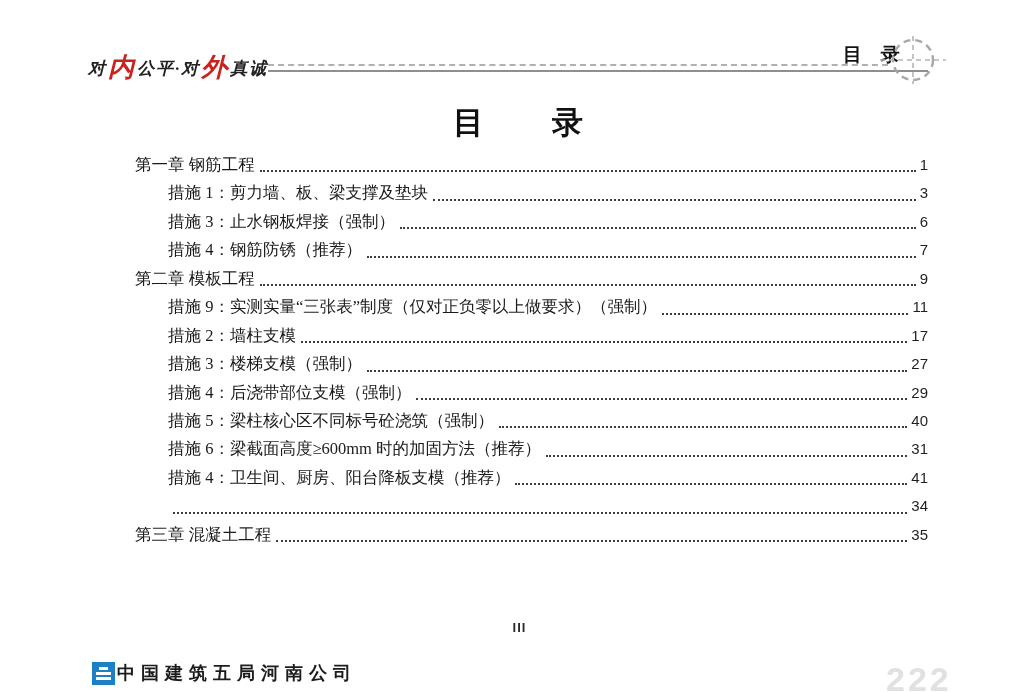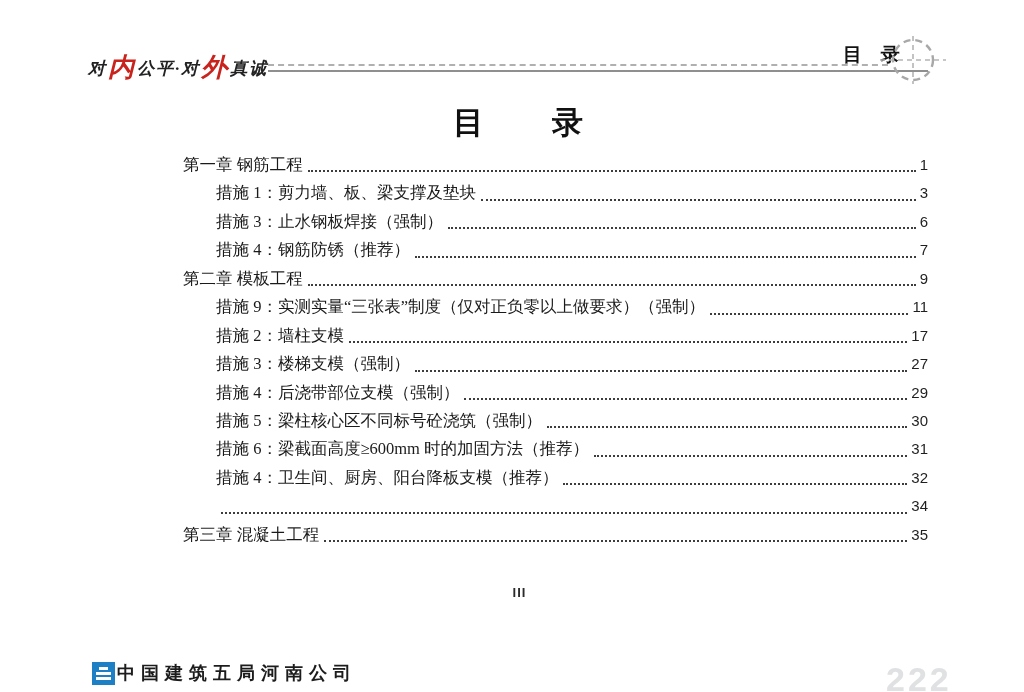--- a/index.html
+++ b/index.html
@@ -37,42 +37,42 @@
   .stamp{position:absolute;left:872px;top:20px;width:80px;height:80px;}
   
   .doc-title{
     position:absolute;left:0;right:0;top:102px;
     text-align:center;padding-left:14px;
     font-size:31px;font-weight:bold;color:#111;
     letter-spacing:2px;
   }
   
   .toc{
-    position:absolute;left:135px;right:96px;top:151px;margin-left:48px;
+    position:absolute;left:135px;right:96px;top:151px;
   }
   .toc-row{
     display:flex;align-items:baseline;
     height:28.45px;line-height:28.45px;
     font-size:16.5px;white-space:nowrap;
   }
   .toc-row.level1{padding-left:33px;}
   .toc-row .label{flex:0 0 auto;}
   .toc-row .dots{
     flex:1 1 auto;align-self:flex-end;
     border-bottom:2px dotted #3d3d3d;
     margin:0 4px 7px 5px;min-width:12px;
   }
   .toc-row .pg{
     flex:0 0 auto;
     font-family:"Liberation Sans","DejaVu Sans",sans-serif;
     font-size:15px;color:#1f1f1f;
   }
   
   .folio{
-    position:absolute;left:0;right:0;top:585px;text-align:center;
+    position:absolute;left:0;right:0;top:620px;text-align:center;
     font-family:"Liberation Sans","DejaVu Sans",sans-serif;
     font-weight:bold;font-size:13px;color:#2b2b2b;letter-spacing:1px;padding-left:15px;
   }
   .footer{
     position:absolute;left:92px;top:661px;
     display:flex;align-items:center;gap:2px;
   }
   .logo{
     width:23px;height:23px;background:#1d7fc4;
     display:flex;flex-direction:column;align-items:center;justify-content:center;gap:2px;
@@ -161,31 +161,31 @@
     <span class="pg">27</span>
   </div>
       <div class="toc-row level1">
     <span class="label">措施 4：后浇带部位支模（强制）</span>
     <span class="dots"></span>
     <span class="pg">29</span>
   </div>
       <div class="toc-row level1">
     <span class="label">措施 5：梁柱核心区不同标号砼浇筑（强制）</span>
     <span class="dots"></span>
-    <span class="pg">30</span>
+    <span class="pg">40</span>
   </div>
       <div class="toc-row level1">
     <span class="label">措施 6：梁截面高度≥600mm 时的加固方法（推荐）</span>
     <span class="dots"></span>
     <span class="pg">31</span>
   </div>
       <div class="toc-row level1">
     <span class="label">措施 4：卫生间、厨房、阳台降板支模（推荐）</span>
     <span class="dots"></span>
-    <span class="pg">32</span>
+    <span class="pg">41</span>
   </div>
       <div class="toc-row level1">
     <span class="dots"></span>
     <span class="pg">34</span>
   </div>
       <div class="toc-row">
     <span class="label">第三章  混凝土工程</span>
     <span class="dots"></span>
     <span class="pg">35</span>
   </div>

